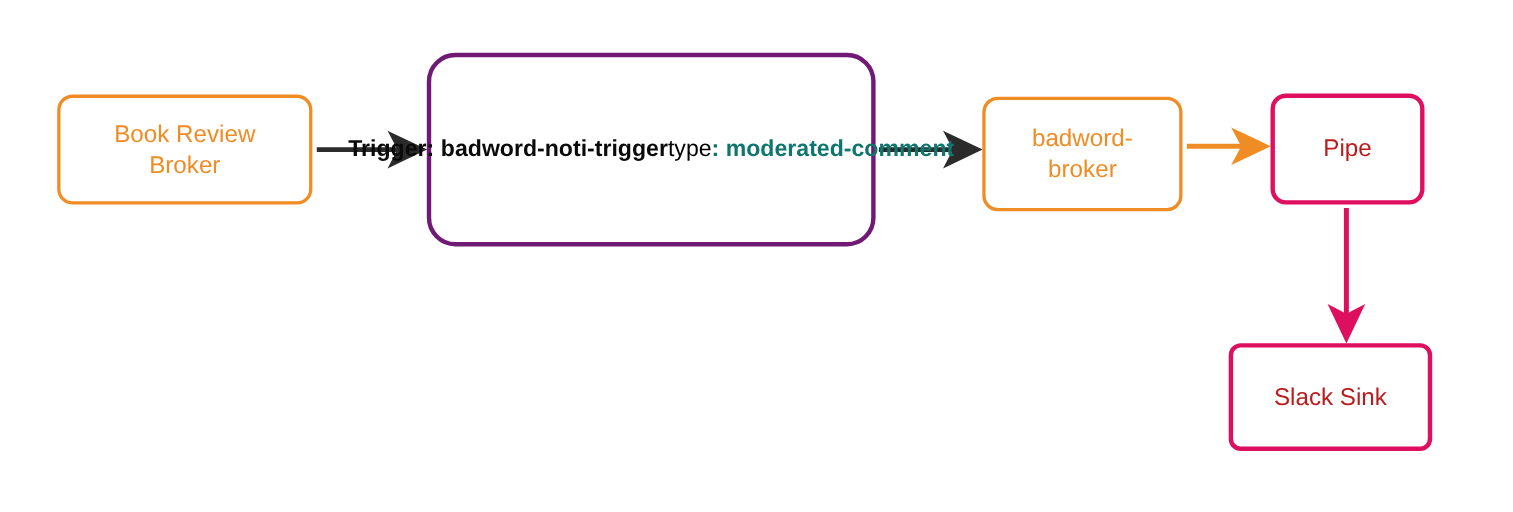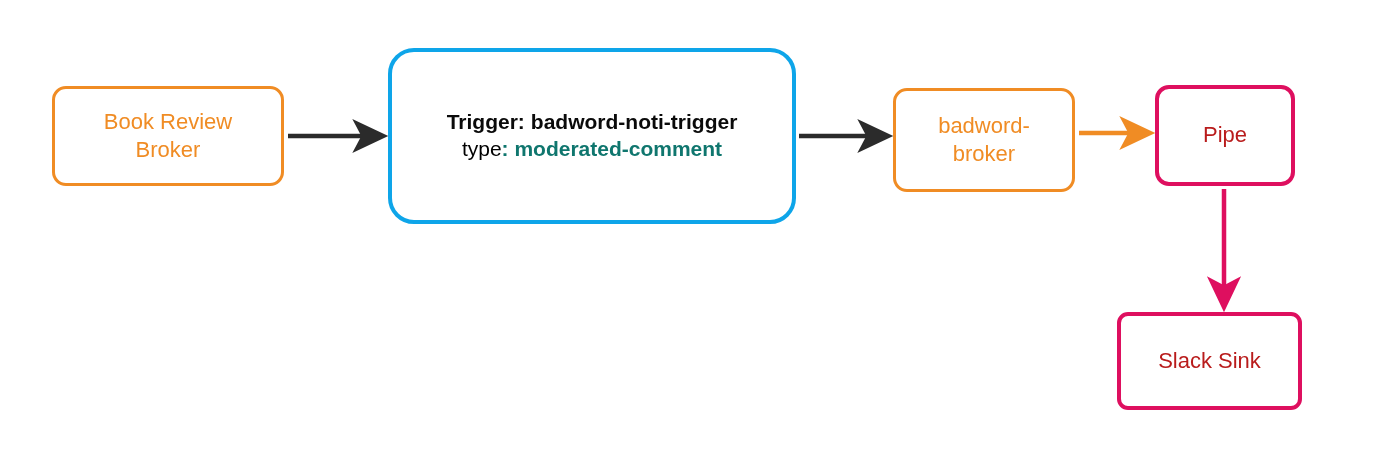--- a/index.html
+++ b/index.html
@@ -44,25 +44,25 @@
     color: #F08C24;
     font-size: 22px;
   }
   .node-pipe {
     border: 4px solid #DE0F5F;
     border-radius: 14px;
     color: #b91c1c;
     font-size: 22px;
   }
   .node-trigger {
-    border: 4px solid #0ea5e9;
+    border: 4px solid #701a75;
     border-radius: 26px;
     color: #111111;
     font-size: 21px;
-    flex-direction: column;
+    flex-direction: row;
     justify-content: center;
   }
   .node-trigger .tline {
     white-space: nowrap;
     color: #1c1c1c;
   }
   .node-trigger .tkey {
     font-weight: normal;
     color: #000000;
   }

